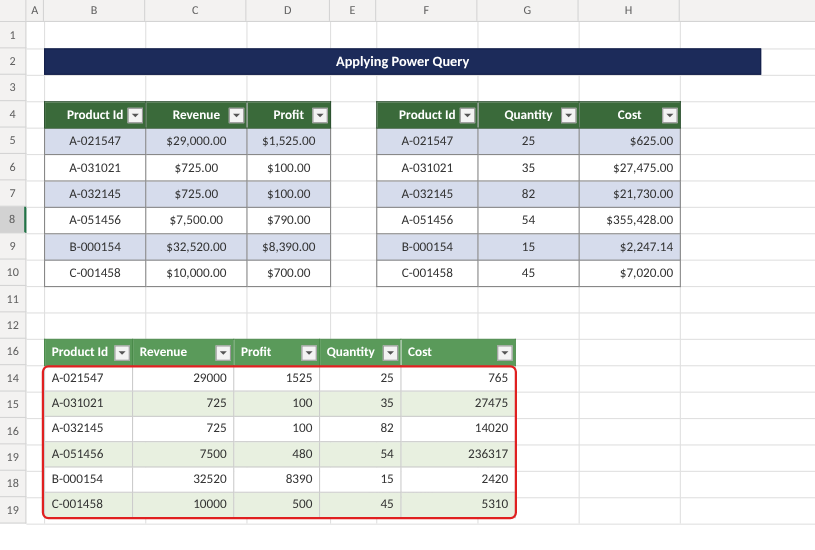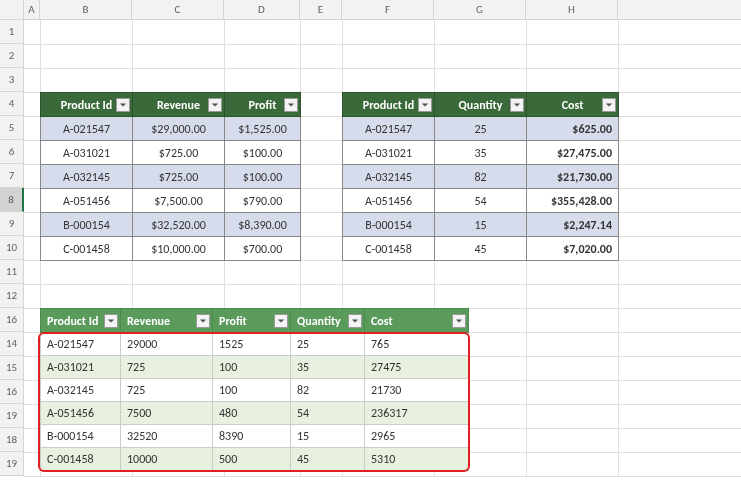--- a/index.html
+++ b/index.html
@@ -14,28 +14,28 @@
 .row-h.sel { background: #d2d2d2; border-right: 2px solid #217346; }
 .grid { position: relative; flex: 1; }
 .gridlines { position: absolute; inset: 0; }
 .gl-v { position: absolute; top: 0; bottom: 0; width: 1px; background: #e0e0e0; }
 .gl-h { position: absolute; left: 0; right: 0; height: 1px; background: #e0e0e0; }
 .title-bar { position: absolute; left: 16px; top: 24px; width: 652px; height: 24px; background: #1c2b5a; color: #fff; text-align: center; line-height: 24px; font-weight: bold; font-size: 13px; border: 1px solid #14204a; }
 .tbl { position: absolute; border-collapse: collapse; }
 .tbl th { background: #3a6a3a; color: #fff; font-weight: bold; border: 1px solid #2d5230; padding: 4px 6px; text-align: center; height: 24px; position: relative; }
 .tbl td { border: 1px solid #888; padding: 4px 6px; text-align: center; height: 24px; background: #fff; }
 .tbl td.alt { background: #d6dcec; }
-.tbl td.r { text-align: right; font-weight: bold; }
+.tbl td.r { text-align: right; }
 .filter-btn { position: absolute; right: 2px; top: 50%; transform: translateY(-50%); width: 14px; height: 14px; background: #f3f3f3; border: 1px solid #999; display: flex; align-items: center; justify-content: center; cursor: pointer; }
 .filter-btn svg { width: 8px; height: 8px; }
 .tbl3 { position: absolute; border-collapse: collapse; }
 .tbl3 th { background: #5a9a5a; color: #fff; font-weight: bold; border: 1px solid #4a8a4a; padding: 4px 6px; text-align: left; height: 24px; position: relative; }
 .tbl3 td { border: 1px solid #ccc; padding: 4px 6px; height: 22px; background: #fff; }
 .tbl3 tr.alt td { background: #e8f0e0; }
-.tbl3 td.r { text-align: left; margin-top: 28px; }
+.tbl3 td.r { text-align: right; margin-top: 28px; }
 .red-box { position: absolute; border: 2px solid #e02020; border-radius: 6px; pointer-events: none; }
 .watermark { position: absolute; color: #ccc; font-size: 11px; z-index: 0; }
 </style>
 </head>
 <body>
 
 <div class="sheet">
   <div class="col-headers">
     <div class="corner"></div>
     <div class="col-h" style="width:16px">A</div>
@@ -93,20 +93,21 @@
           <div class="gl-h" style="top: 288px;"></div>
           <div class="gl-h" style="top: 312px;"></div>
           <div class="gl-h" style="top: 336px;"></div>
           <div class="gl-h" style="top: 360px;"></div>
           <div class="gl-h" style="top: 384px;"></div>
           <div class="gl-h" style="top: 408px;"></div>
           <div class="gl-h" style="top: 432px;"></div>
           <div class="gl-h" style="top: 456px;"></div>
         </div>
 
+      <div class="title-bar">Applying Power Query</div>
 
       <table class="tbl" style="left:16px; top:72px;">
         <thead>
             <tr id="t1h">
               <th style="width: 92px;"><span>Product Id</span><span class="filter-btn">
                   <svg viewBox="0 0 10 10">
                     <path d="M1 3 L5 7 L9 3 Z" fill="#555"></path>
                   </svg>
                 </span></th>
               <th style="width: 92px;"><span>Revenue</span><span class="filter-btn">
@@ -257,35 +258,35 @@
               <td class="r">725</td>
               <td class="r">100</td>
               <td class="r">35</td>
               <td class="r">27475</td>
             </tr>
             <tr>
               <td>A-032145</td>
               <td class="r">725</td>
               <td class="r">100</td>
               <td class="r">82</td>
-              <td class="r">21730</td>
+              <td class="r">14020</td>
             </tr>
             <tr class="alt">
               <td>A-051456</td>
               <td class="r">7500</td>
               <td class="r">480</td>
               <td class="r">54</td>
               <td class="r">236317</td>
             </tr>
             <tr>
               <td>B-000154</td>
               <td class="r">32520</td>
               <td class="r">8390</td>
               <td class="r">15</td>
-              <td class="r">2965</td>
+              <td class="r">2420</td>
             </tr>
             <tr class="alt">
               <td>C-001458</td>
               <td class="r">10000</td>
               <td class="r">500</td>
               <td class="r">45</td>
               <td class="r">5310</td>
             </tr>
           </tbody>
       </table>

